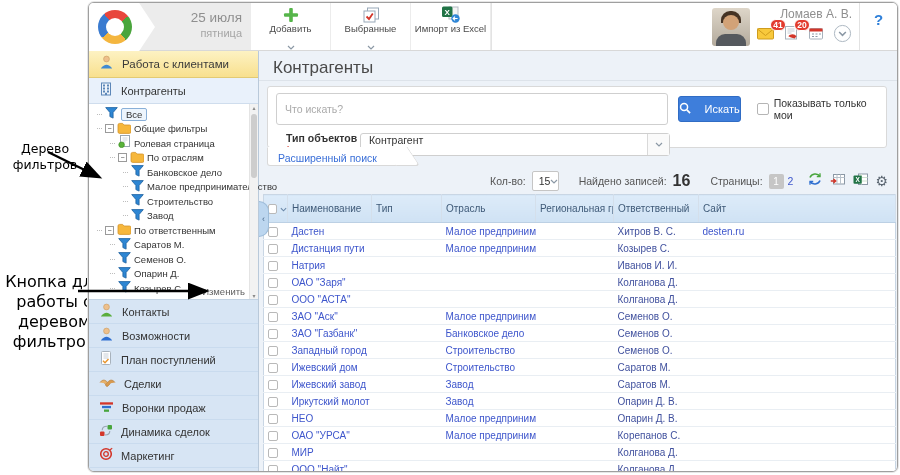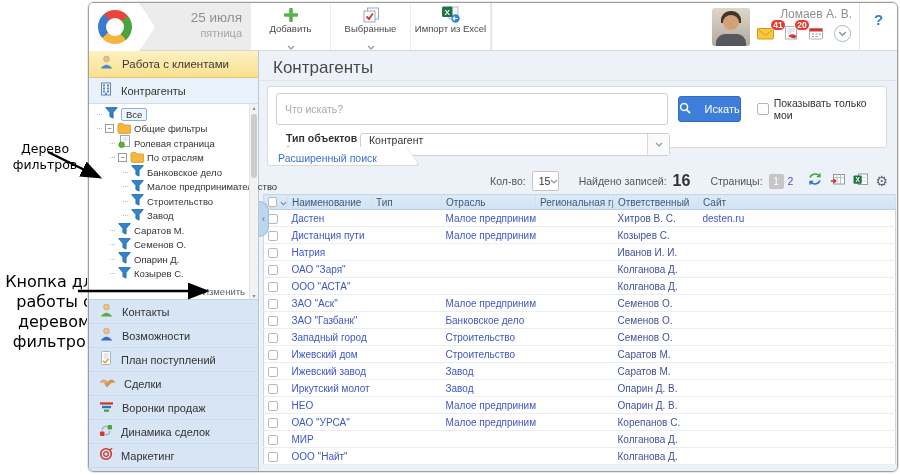--- a/index.html
+++ b/index.html
@@ -117,21 +117,21 @@
   #pages{display:flex;align-items:center;gap:4px;}
   .page-cur{width:15px;height:15px;background:#c6c6c6;color:#fff;font-size:10px;border-radius:2px;display:flex;
     align-items:center;justify-content:center;cursor:pointer;}
   .page-lnk{font-size:10.5px;color:#3e56cc;cursor:pointer;}
   #ctl-icons{display:flex;align-items:center;gap:7px;margin-left:8px;}
   .ctl-ic{cursor:pointer;display:flex;align-items:center;}
   .gear{font-family:"DejaVu Sans",sans-serif;font-size:14px;color:#5a6570;line-height:14px;}
 
   table.grid{border-collapse:collapse;table-layout:fixed;width:632px;margin-left:4px;background:#fff;
     border:1px solid #c9d6e4;flex:none;}
-  .grid th{height:15px;background:linear-gradient(#ddebf9,#cfe2f4);border-right:1px solid rgba(160,185,210,.45);
+  .grid th{height:28px;background:linear-gradient(#ddebf9,#cfe2f4);border-right:1px solid rgba(160,185,210,.45);
     border-bottom:1px solid #bcd0e4;font-size:10px;color:#3f5a78;font-weight:normal;text-align:left;
     padding:0 0 0 4px;overflow:hidden;white-space:nowrap;}
   .grid td{height:17px;border-bottom:1px solid #e9eef3;font-size:10px;padding:0 0 0 4px;overflow:hidden;
     white-space:nowrap;background:#fff;}
   .lnk{color:#3e56cc;cursor:pointer;}
   .resp{color:#41519e;}
   .cb-s{width:10px;height:10px;border:1px solid #b9b9b9;border-radius:2px;background:#fff;display:inline-block;
     vertical-align:middle;}
   .hdr-cb{display:flex;align-items:center;gap:3px;}
 </style>
@@ -333,20 +333,28 @@
                   <path d="M0.7 0.6 h11.6 l-4.2 4.9 v5.6 l-3.2 -1.5 v-4.1 z" fill="#2e86d3" stroke="#1c5f9e" stroke-width="0.8"></path>
                 </svg></span>
               <span class="lb">Строительство</span>
             </div>
             <div class="tree-row" style="padding-left: 28px;">
               <span class="stub"></span>
               <span><svg width="13" height="12" viewBox="0 0 13 12">
                   <path d="M0.7 0.6 h11.6 l-4.2 4.9 v5.6 l-3.2 -1.5 v-4.1 z" fill="#2e86d3" stroke="#1c5f9e" stroke-width="0.8"></path>
                 </svg></span>
               <span class="lb">Завод</span>
+            </div>
+            <div class="tree-row" style="padding-left: 2px;">
+              <span class="stub"></span>
+              <span class="exp">−</span>
+              <span><svg width="14" height="12" viewBox="0 0 14 12">
+                  <path d="M1 3 q0 -1.6 1.6 -1.6 h3 l1.5 1.6 h5.3 q1.6 0 1.6 1.6 v5.2 q0 1.6 -1.6 1.6 h-9.8 q-1.6 0 -1.6 -1.6 z" fill="#f6b73c" stroke="#d3932a" stroke-width="0.8"></path>
+                </svg></span>
+              <span class="lb">По ответственным</span>
             </div>
             <div class="tree-row" style="padding-left: 15px;">
               <span class="stub"></span>
               <span><svg width="13" height="12" viewBox="0 0 13 12">
                   <path d="M0.7 0.6 h11.6 l-4.2 4.9 v5.6 l-3.2 -1.5 v-4.1 z" fill="#2e86d3" stroke="#1c5f9e" stroke-width="0.8"></path>
                 </svg></span>
               <span class="lb">Саратов М.</span>
             </div>
             <div class="tree-row" style="padding-left: 15px;">
               <span class="stub"></span>

